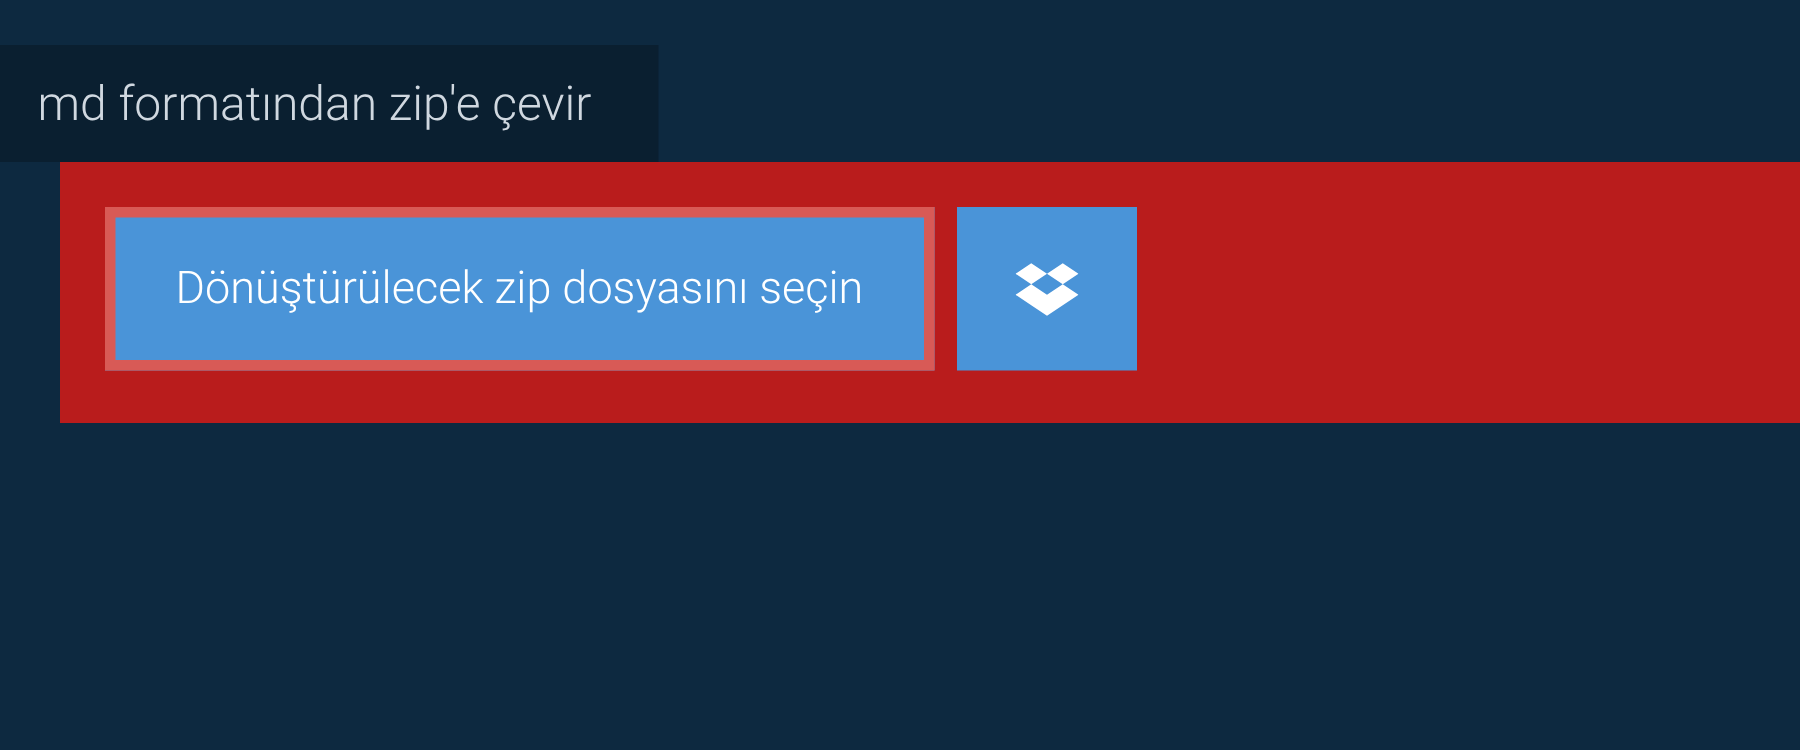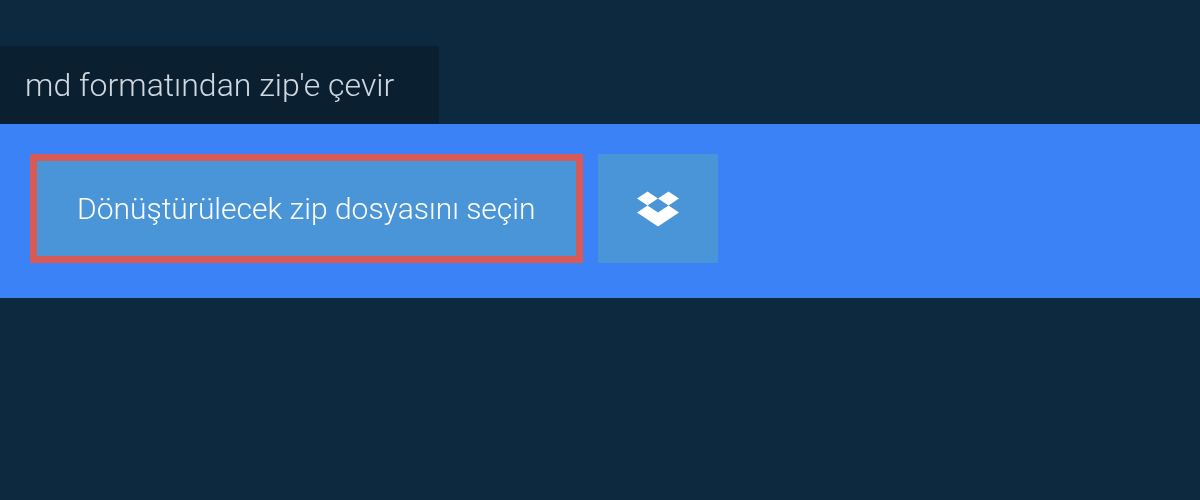--- a/index.html
+++ b/index.html
@@ -21,27 +21,27 @@
       margin-top: 30px;
     }
     
     .tab {
       background-color: #0a1f30;
       color: #d0d8e0;
       font-size: 32px;
       font-weight: 300;
       padding: 20px 45px 20px 25px;
       display: inline-block;
-      margin-top: 16px;
     }
     
     .content-area {
-      background-color: #3b82f6;
+      background-color: #b91c1c;
       padding: 30px 30px 35px 30px;
       margin-top: 0;
+      margin-left: 40px;
     }
     
     .button-row {
       display: flex;
       gap: 15px;
     }
     
     .select-file-button {
       background-color: #4a94d8;
       border: 7px solid #d85a56;

